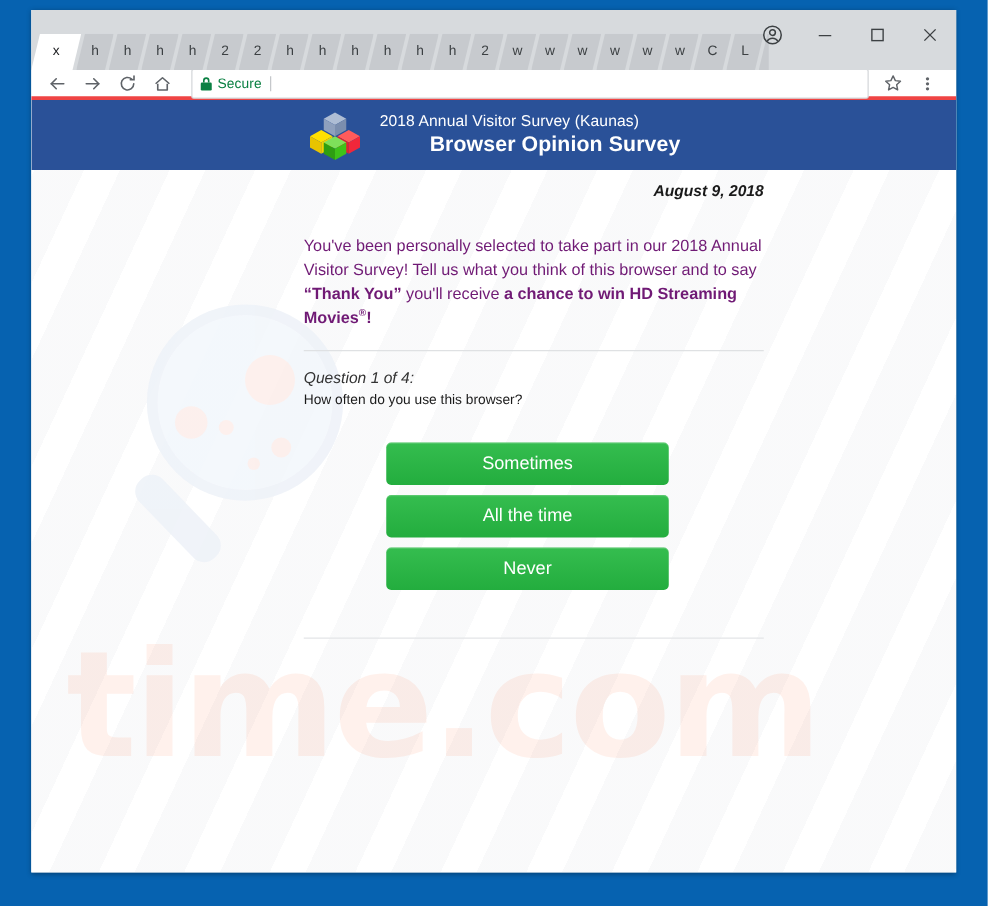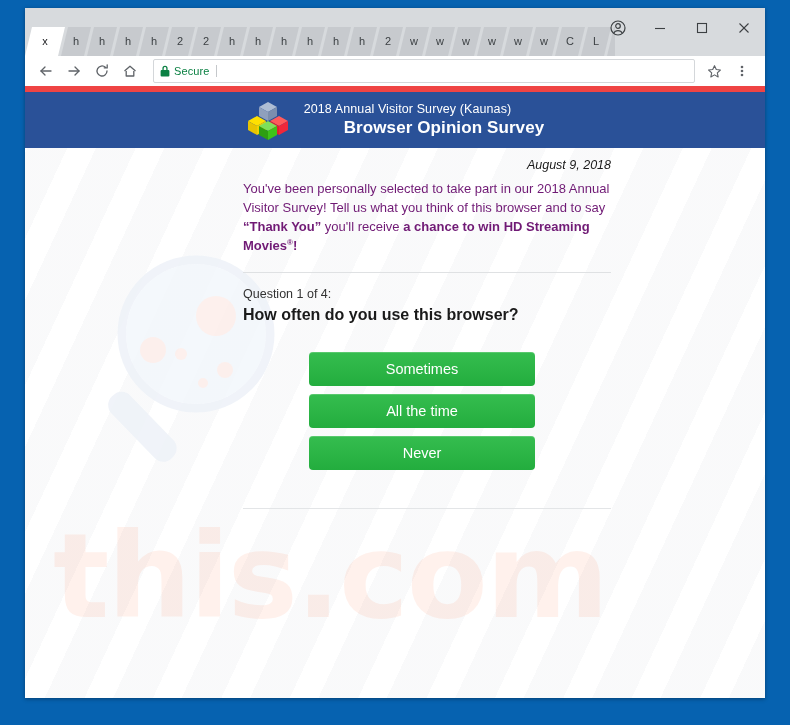--- a/index.html
+++ b/index.html
@@ -93,23 +93,23 @@
   }
   .wc {
     width: 42px; height: 34px;
     display: flex; align-items: center; justify-content: center;
     color: #3c4043;
   }
   .wc svg { display: block; }
 
   
   #toolbar {
-    height: 36px;
+    height: 24px;
     background: #ffffff;
-    border-bottom: 6px solid #ef4444;
+    border-bottom: 3px solid #ef4444;
     display: flex;
     align-items: center;
     padding: 0 8px;
     flex: none;
   }
   .tb-btn {
     width: 26px; height: 26px;
     display: flex; align-items: center; justify-content: center;
     color: #5f6368;
     margin-right: 2px;
@@ -210,24 +210,24 @@
     padding: 10px 0 0 0;
   }
   #content-col {
     width: 368px;
     margin-left: 218px;
   }
 
   #survey-date {
     text-align: right;
     font-style: italic;
-    font-weight: 400;
+    font-weight: 700;
     font-size: 12.5px;
     color: #1a1a1a;
-    margin-bottom: 8px;
+    margin-bottom: 28px;
   }
 
   #congrats-heading {
     color: #20479b;
     font-size: 29px;
     font-weight: 700;
     letter-spacing: -.3px;
     margin-bottom: 10px;
   }
 
@@ -239,27 +239,28 @@
   #intro-paragraph b { font-weight: 700; }
   #intro-paragraph sup { font-size: 8px; vertical-align: super; }
 
   .divider {
     height: 1px;
     background: #dfe1e3;
     margin: 16px 0 14px 0;
   }
 
   #question-counter {
+    font-style: italic;
     font-size: 12.5px;
     color: #333;
     margin-bottom: 5px;
   }
   #question-text {
-    font-size: 16px;
-    font-weight: 700;
+    font-size: 11px;
+    font-weight: 400;
     color: #1a1a1a;
   }
 
   #answers {
     margin: 28px 0 0 66px;
     width: 226px;
     display: flex;
     flex-direction: column;
     gap: 8px;
   }
@@ -482,21 +483,21 @@
           <circle cx="113" cy="84" r="74"></circle>
         </g>
         <circle cx="113" cy="84" r="70" fill="#f3f7fc"></circle>
         <rect x="18" y="150" width="86" height="26" rx="12" transform="rotate(46 44 168)" fill="#eef2f8"></rect>
         <circle cx="133" cy="66" r="20" fill="#fdeeea"></circle>
         <circle cx="70" cy="100" r="13" fill="#fdeeea"></circle>
         <circle cx="98" cy="104" r="6" fill="#fdeeea"></circle>
         <circle cx="142" cy="120" r="8" fill="#fdeeea"></circle>
         <circle cx="120" cy="133" r="5" fill="#fdeeea"></circle>
       </svg>
-      <div id="wm-text">this.com</div>
+      <div id="wm-text">time.com</div>
 
       <div id="content">
         <div id="content-col">
           <div id="survey-date">August 9, 2018</div>
 
 
           <p id="intro-paragraph">
             <span>You've been personally selected to take part in our 2018 Annual Visitor Survey! Tell us what you think of this browser and to say </span><b>“Thank You”</b><span> you'll receive </span><b>a chance to win HD Streaming Movies</b><b><sup>®</sup></b><b>!</b>
           </p>
 

